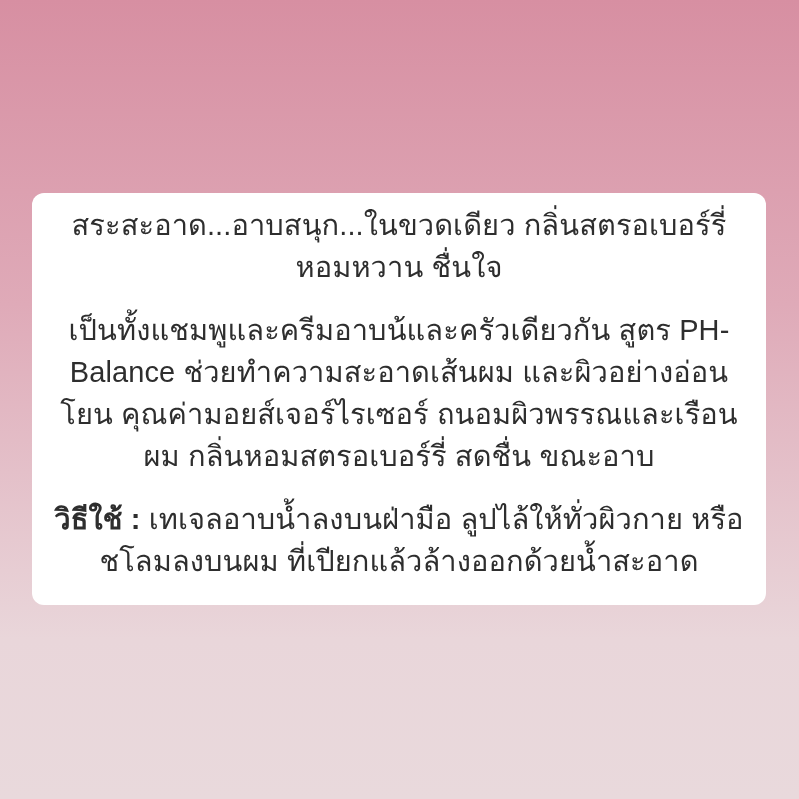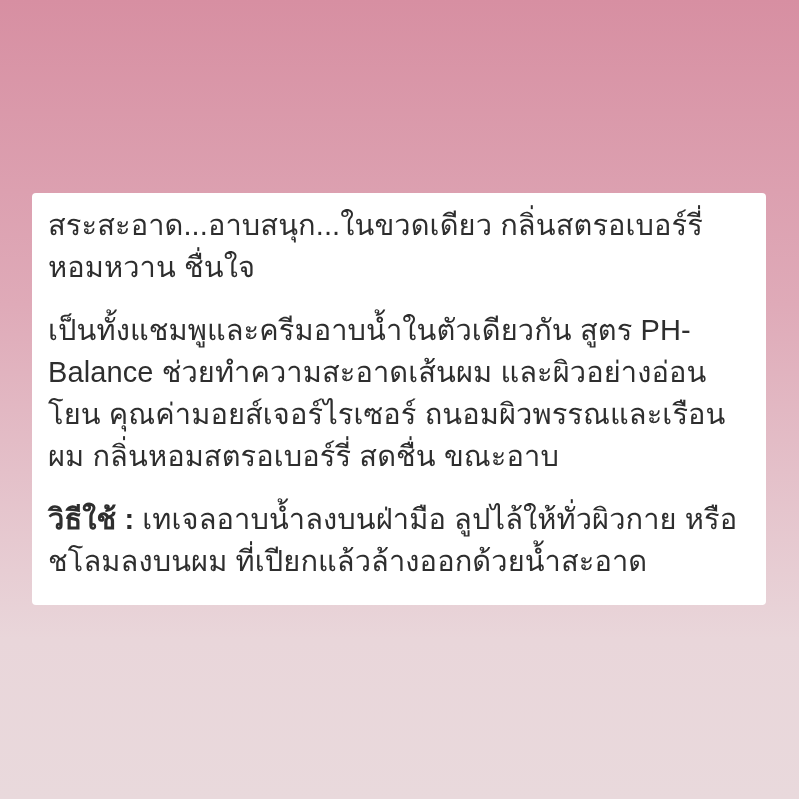--- a/index.html
+++ b/index.html
@@ -19,23 +19,24 @@
     background: linear-gradient(180deg, #d78fa2 0%, #dfaab8 38%, #e9d6da 80%, #e9d9dc 100%);
   }
   .card {
     position: absolute;
     left: 32px;
     top: 193px;
     width: 734px;
     height: 412px;
     box-sizing: border-box;
     background: #ffffff;
-    border-radius: 4px;
+    border-radius: 12px;
     padding: 11px 16px 12px 16px;
     color: #2e2e2e;
+    text-align: center;
   }
   .card p {
     margin: 0 0 21px 0;
     font-size: 29px;
     line-height: 42px;
     letter-spacing: 0.1px;
     word-break: normal;
   }
   .card p:last-child {
     margin-bottom: 8px;
@@ -43,16 +44,16 @@
   .usage-label {
     font-weight: 700;
   }
 </style>
 </head>
 <body>
 
 <div class="page-bg">
   <div class="card">
     <p>สระสะอาด...อาบสนุก...ในขวดเดียว กลิ่นสตรอเบอร์รี่ หอมหวาน ชื่นใจ</p>
-    <p>เป็นทั้งแชมพูและครีมอาบน้ำในตัวเดียวกัน สูตร PH-Balance ช่วยทำความสะอาดเส้นผม และผิวอย่างอ่อนโยน คุณค่ามอยส์เจอร์ไรเซอร์ ถนอมผิวพรรณและเรือนผม กลิ่นหอมสตรอเบอร์รี่ สดชื่น ขณะอาบ</p>
+    <p>เป็นทั้งแชมพูและครีมอาบน้และครัวเดียวกัน สูตร PH-Balance ช่วยทำความสะอาดเส้นผม และผิวอย่างอ่อนโยน คุณค่ามอยส์เจอร์ไรเซอร์ ถนอมผิวพรรณและเรือนผม กลิ่นหอมสตรอเบอร์รี่ สดชื่น ขณะอาบ</p>
     <p><span class="usage-label">วิธีใช้ :</span><span> เทเจลอาบน้ำลงบนฝ่ามือ ลูปไล้ให้ทั่วผิวกาย หรือชโลมลงบนผม ที่เปียกแล้วล้างออกด้วยน้ำสะอาด</span></p>
   </div>
 </div>
 
 </body></html>

